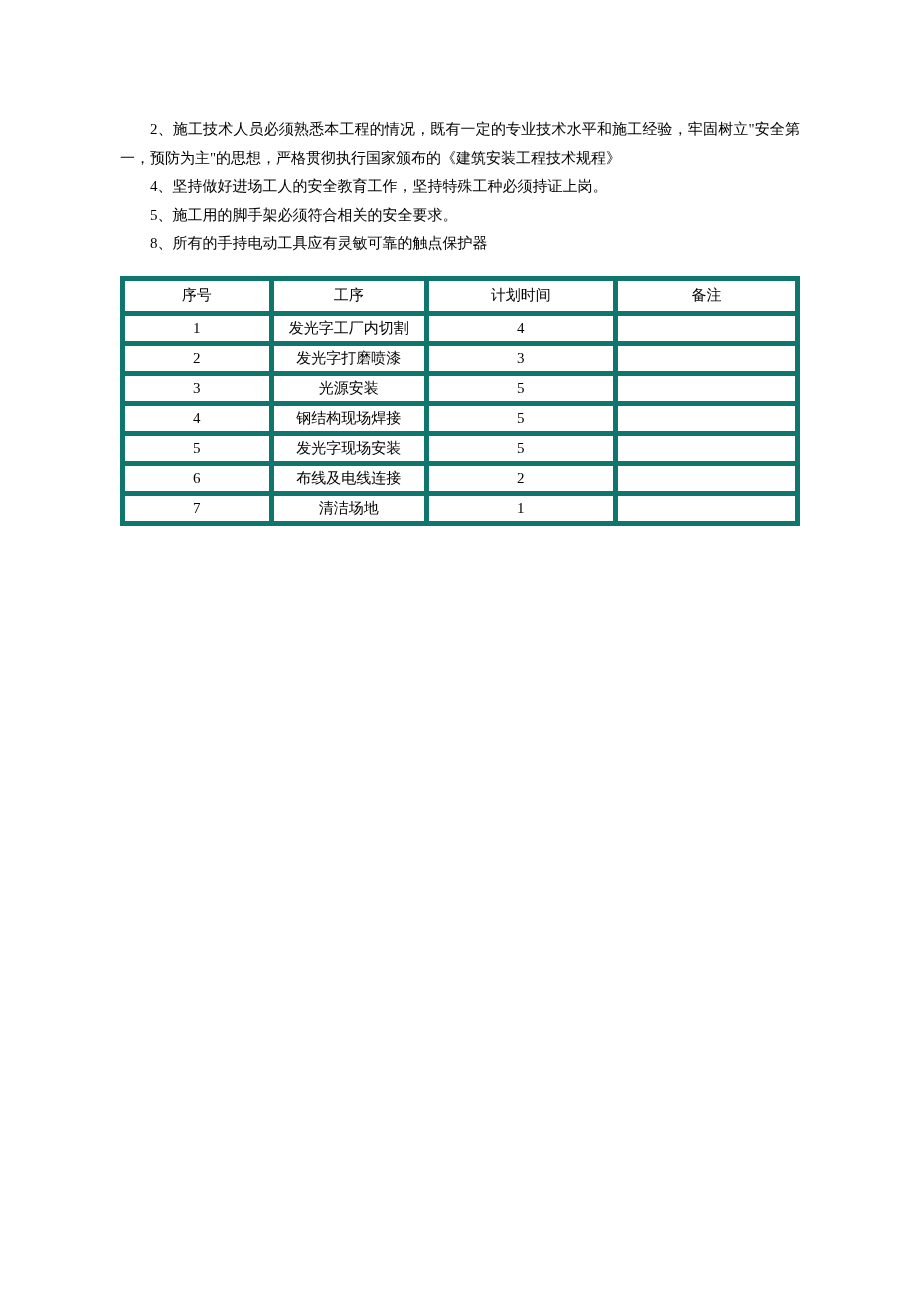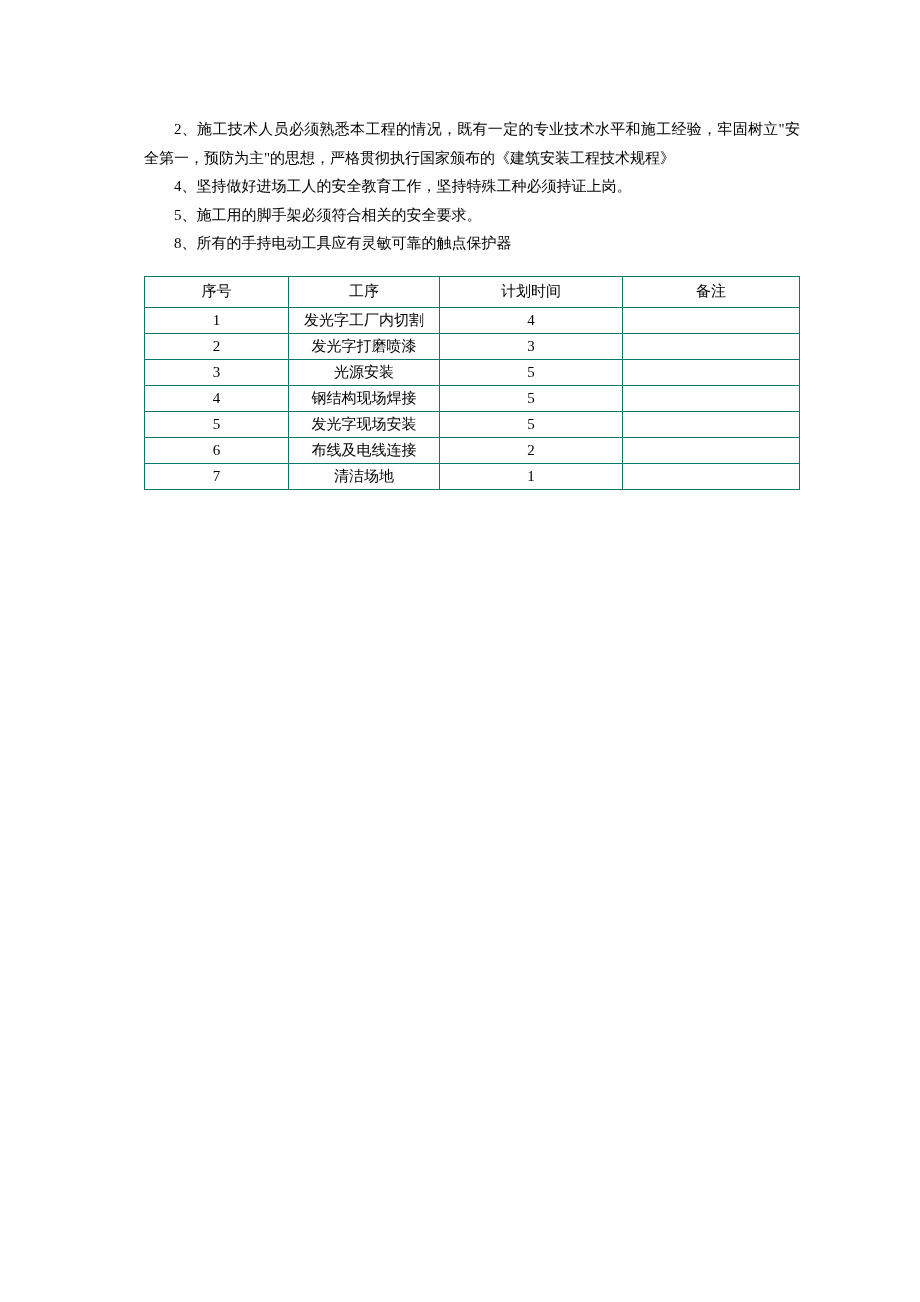--- a/index.html
+++ b/index.html
@@ -7,41 +7,40 @@
       padding: 0;
       background: #ffffff;
       font-family: "SimSun", "宋体", serif;
       width: 920px;
       font-size: 15px;
       color: #000;
       line-height: 1.9;
     }
     .page {
       padding: 115px 120px 60px 120px;
-      margin-left: 24px;
     }
     .para {
       text-align: justify;
       margin: 0;
     }
     .indent-2 {
       text-indent: 2em;
     }
     .section-title {
       margin-top: 2px;
       margin-bottom: 10px;
     }
     table {
       border-collapse: collapse;
       width: 100%;
       margin-top: 18px;
       font-size: 15px;
     }
     th, td {
-      border: 1px solid #0f766e;
+      border: 5px solid #0f766e;
       text-align: center;
       padding: 2px 4px;
       font-weight: normal;
       height: 20px;
       line-height: 1.4;
     }
     th {
       height: 26px;
     }
     .col1 { width: 22%; }

